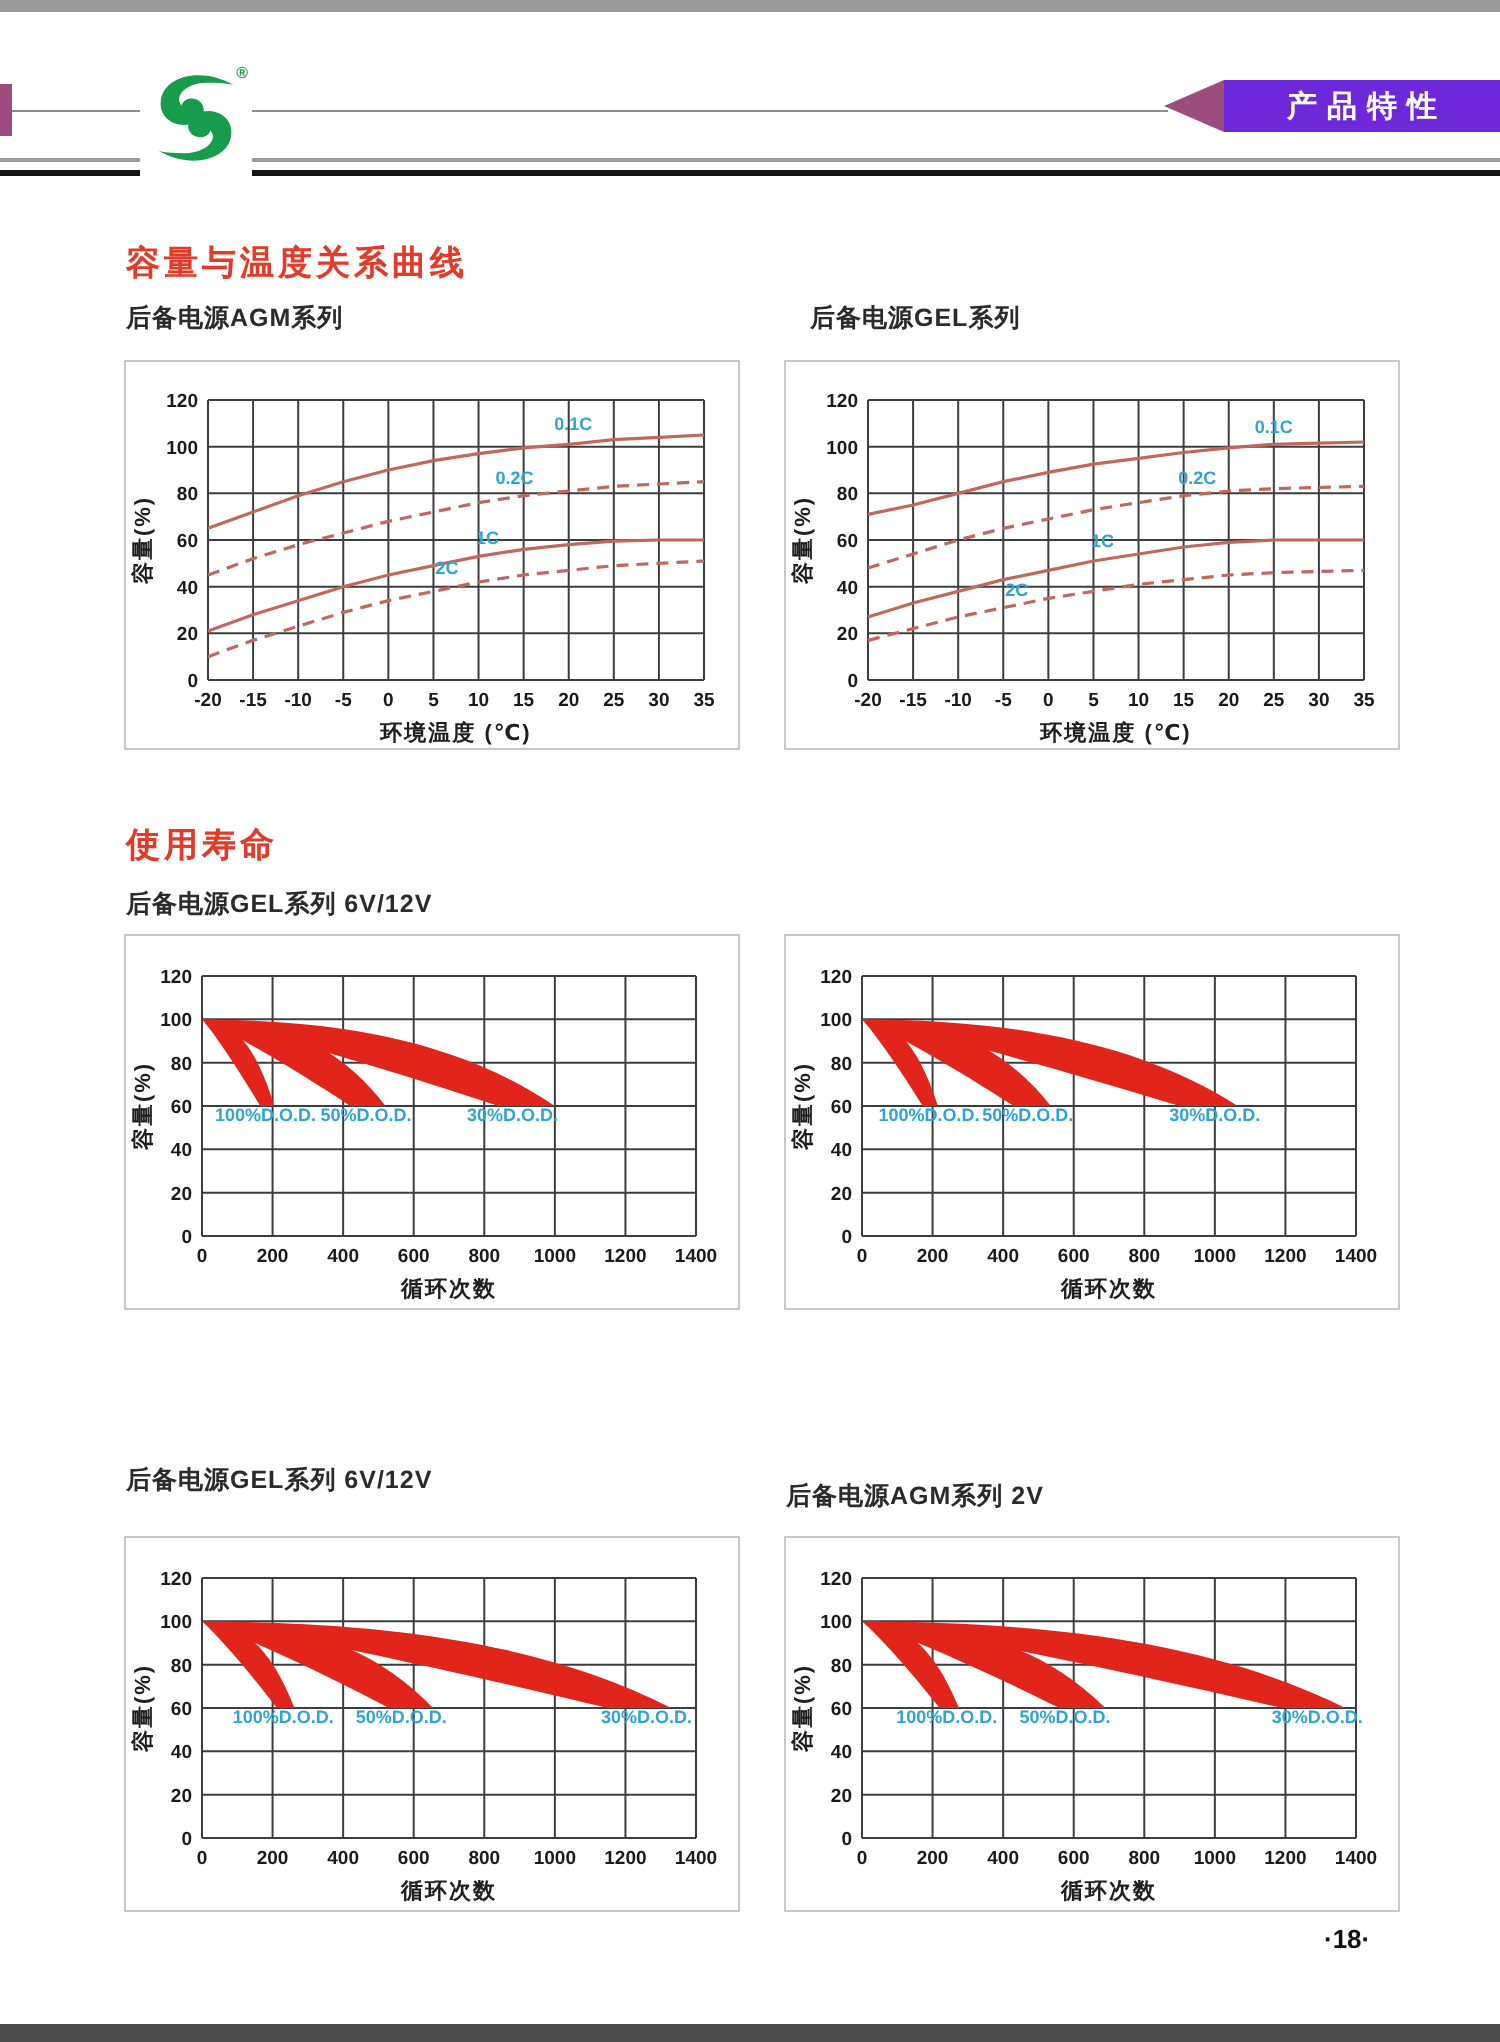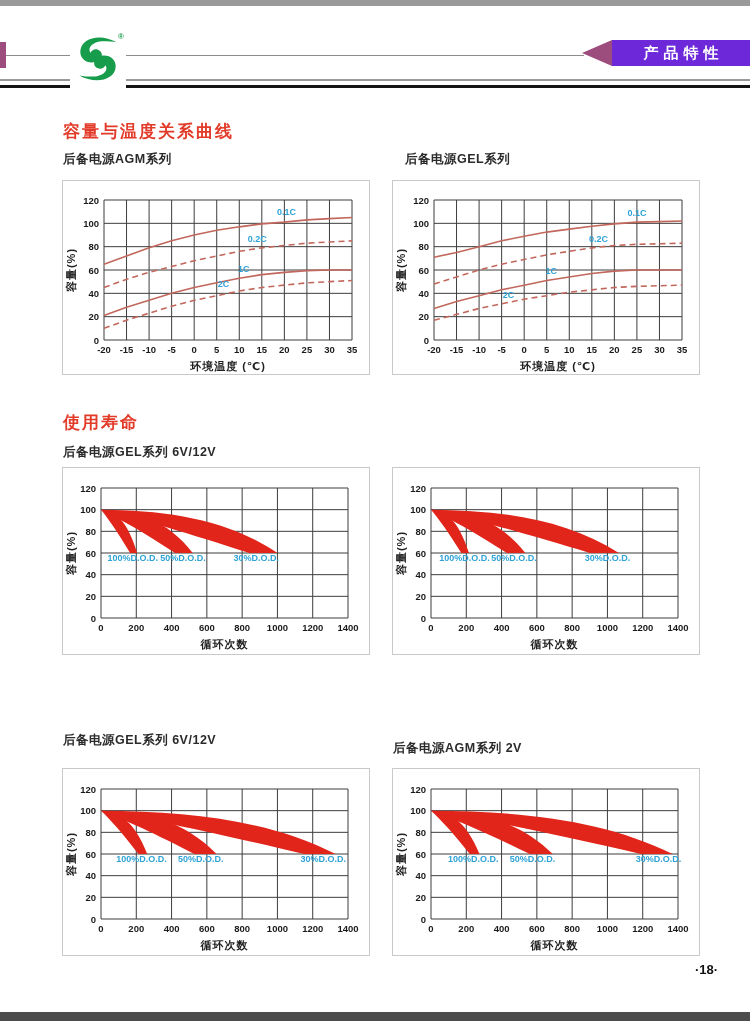--- a/index.html
+++ b/index.html
@@ -16,21 +16,21 @@
   .banner-band span{color:#ffffff;font-size:15px;font-weight:700;letter-spacing:5px;padding-left:5px;}
   .rule-thin{position:absolute;left:0;top:79px;width:750px;height:1.5px;background:#9a9a9a;}
   .rule-thick{position:absolute;left:0;top:85px;width:750px;height:3px;background:#141414;}
   .section-title{position:absolute;font-size:17px;font-weight:700;color:#e23b2a;letter-spacing:2px;}
   .caption{position:absolute;font-size:12.5px;font-weight:700;color:#2b2b2b;letter-spacing:0.5px;}
   .chart-box{position:absolute;width:306px;background:#ffffff;border:1px solid #c9c9c9;}
   .chart-box svg{display:block;}
   .tick{font:700 9.5px "Liberation Sans","DejaVu Sans",sans-serif;fill:#1a1a1a;}
   .axis-title{font:700 11px "Liberation Sans","DejaVu Sans",sans-serif;fill:#1f1f1f;letter-spacing:1px;}
   .cyanlab{font:700 9px "Liberation Sans","DejaVu Sans",sans-serif;}
-  .page-number{position:absolute;left:662px;top:962px;width:56px;text-align:right;
+  .page-number{position:absolute;left:662px;top:962px;width:56px;text-align:left;
                font-size:13px;font-weight:700;color:#111;}
 </style>
 </head>
 <body>
 
 <div class="page">
   <div class="top-strip"></div>
 
   <div class="left-tab"></div>
   <div class="header-line"></div>

